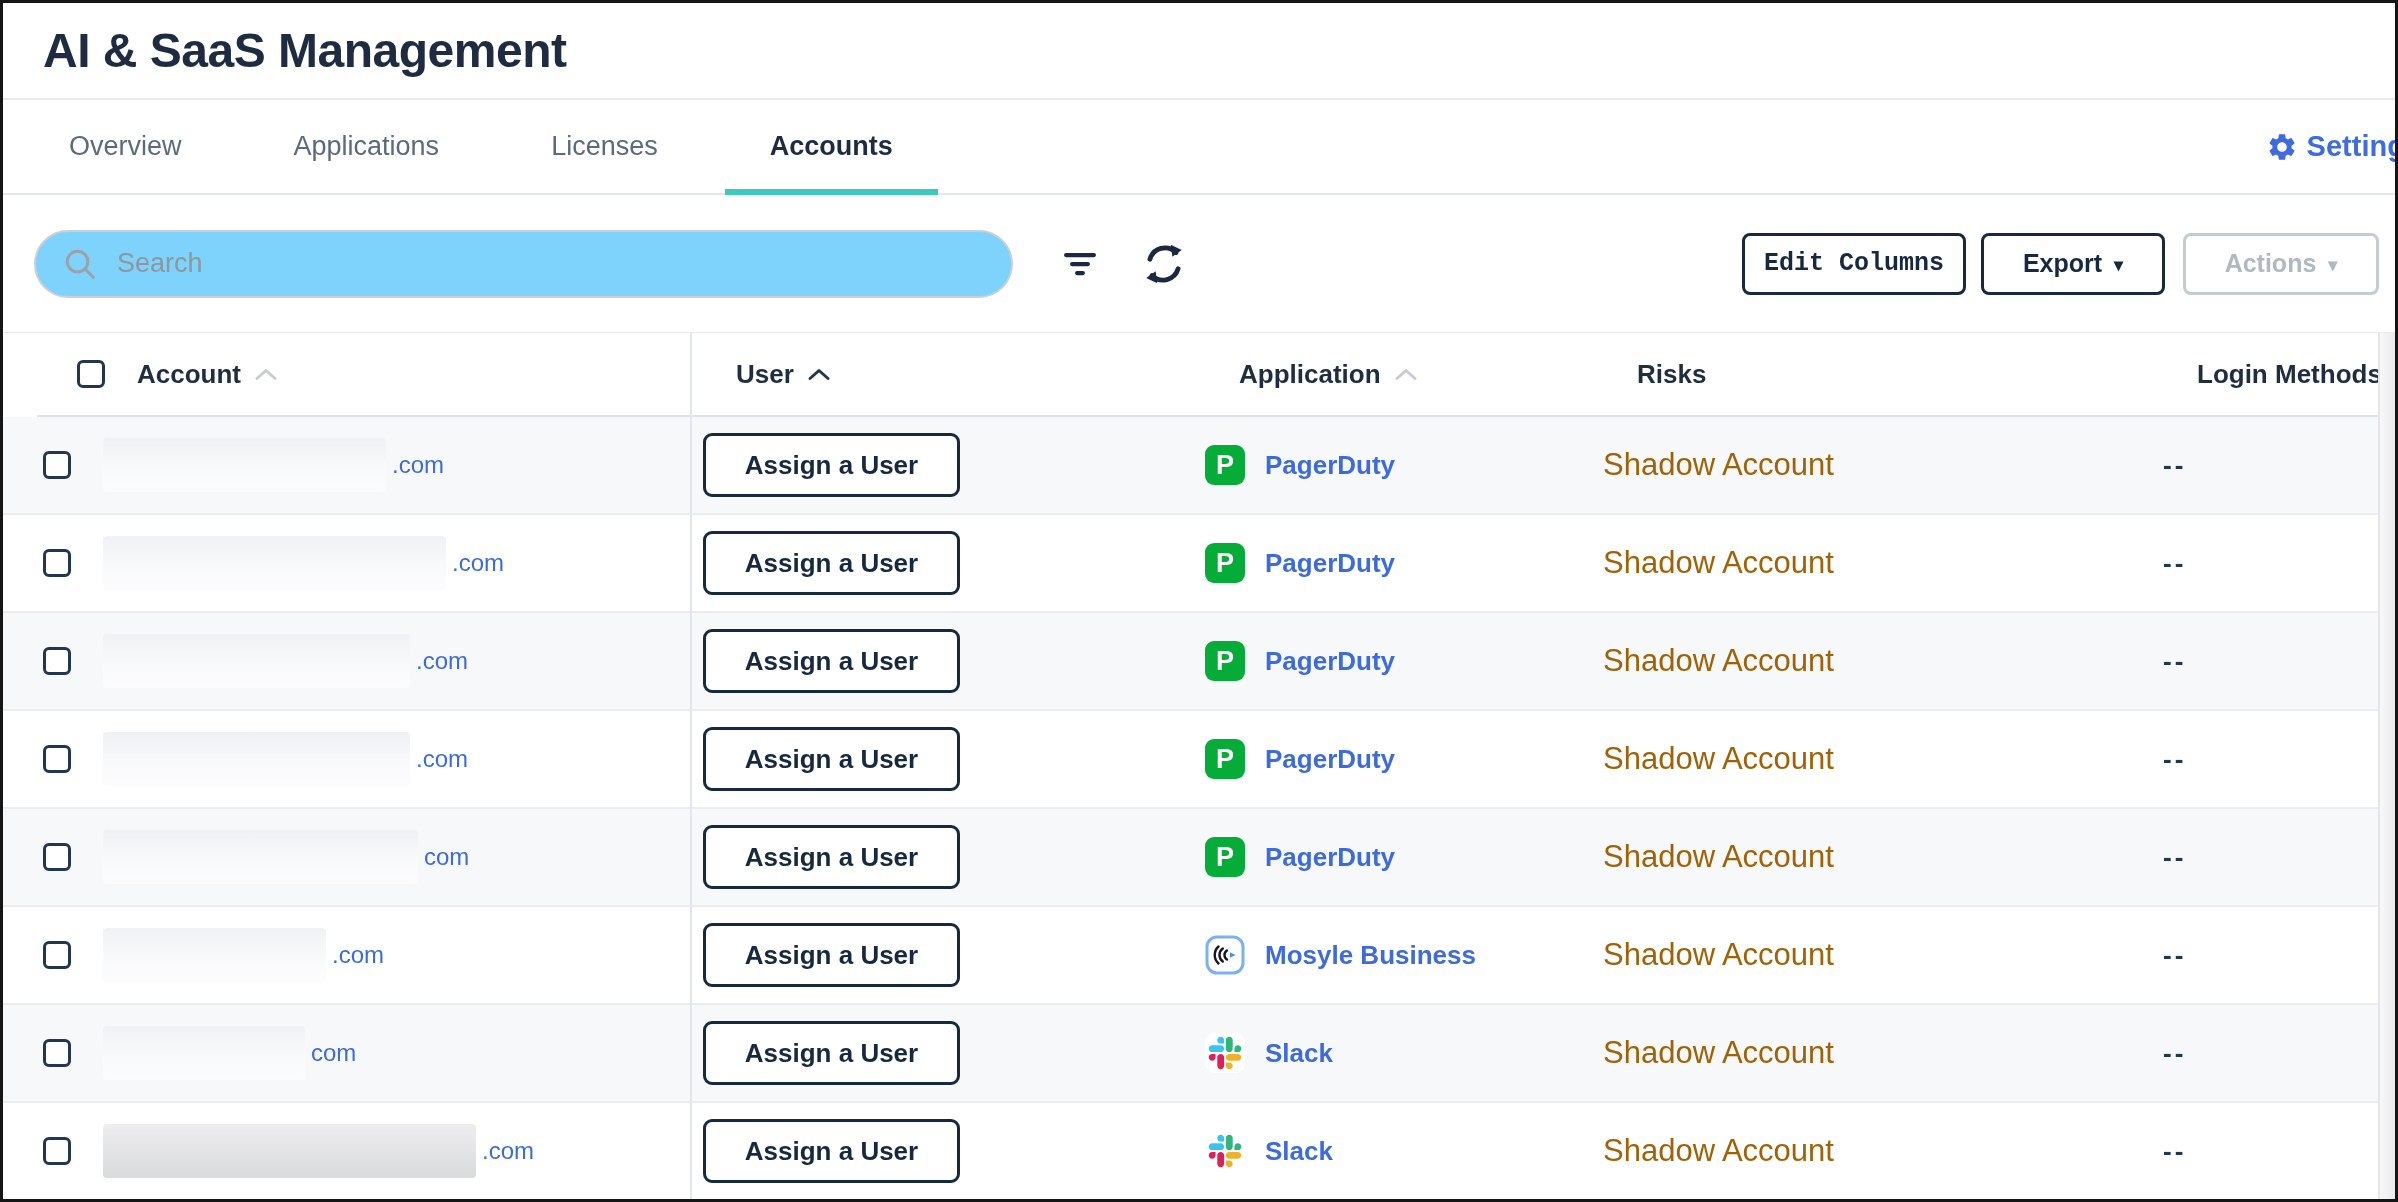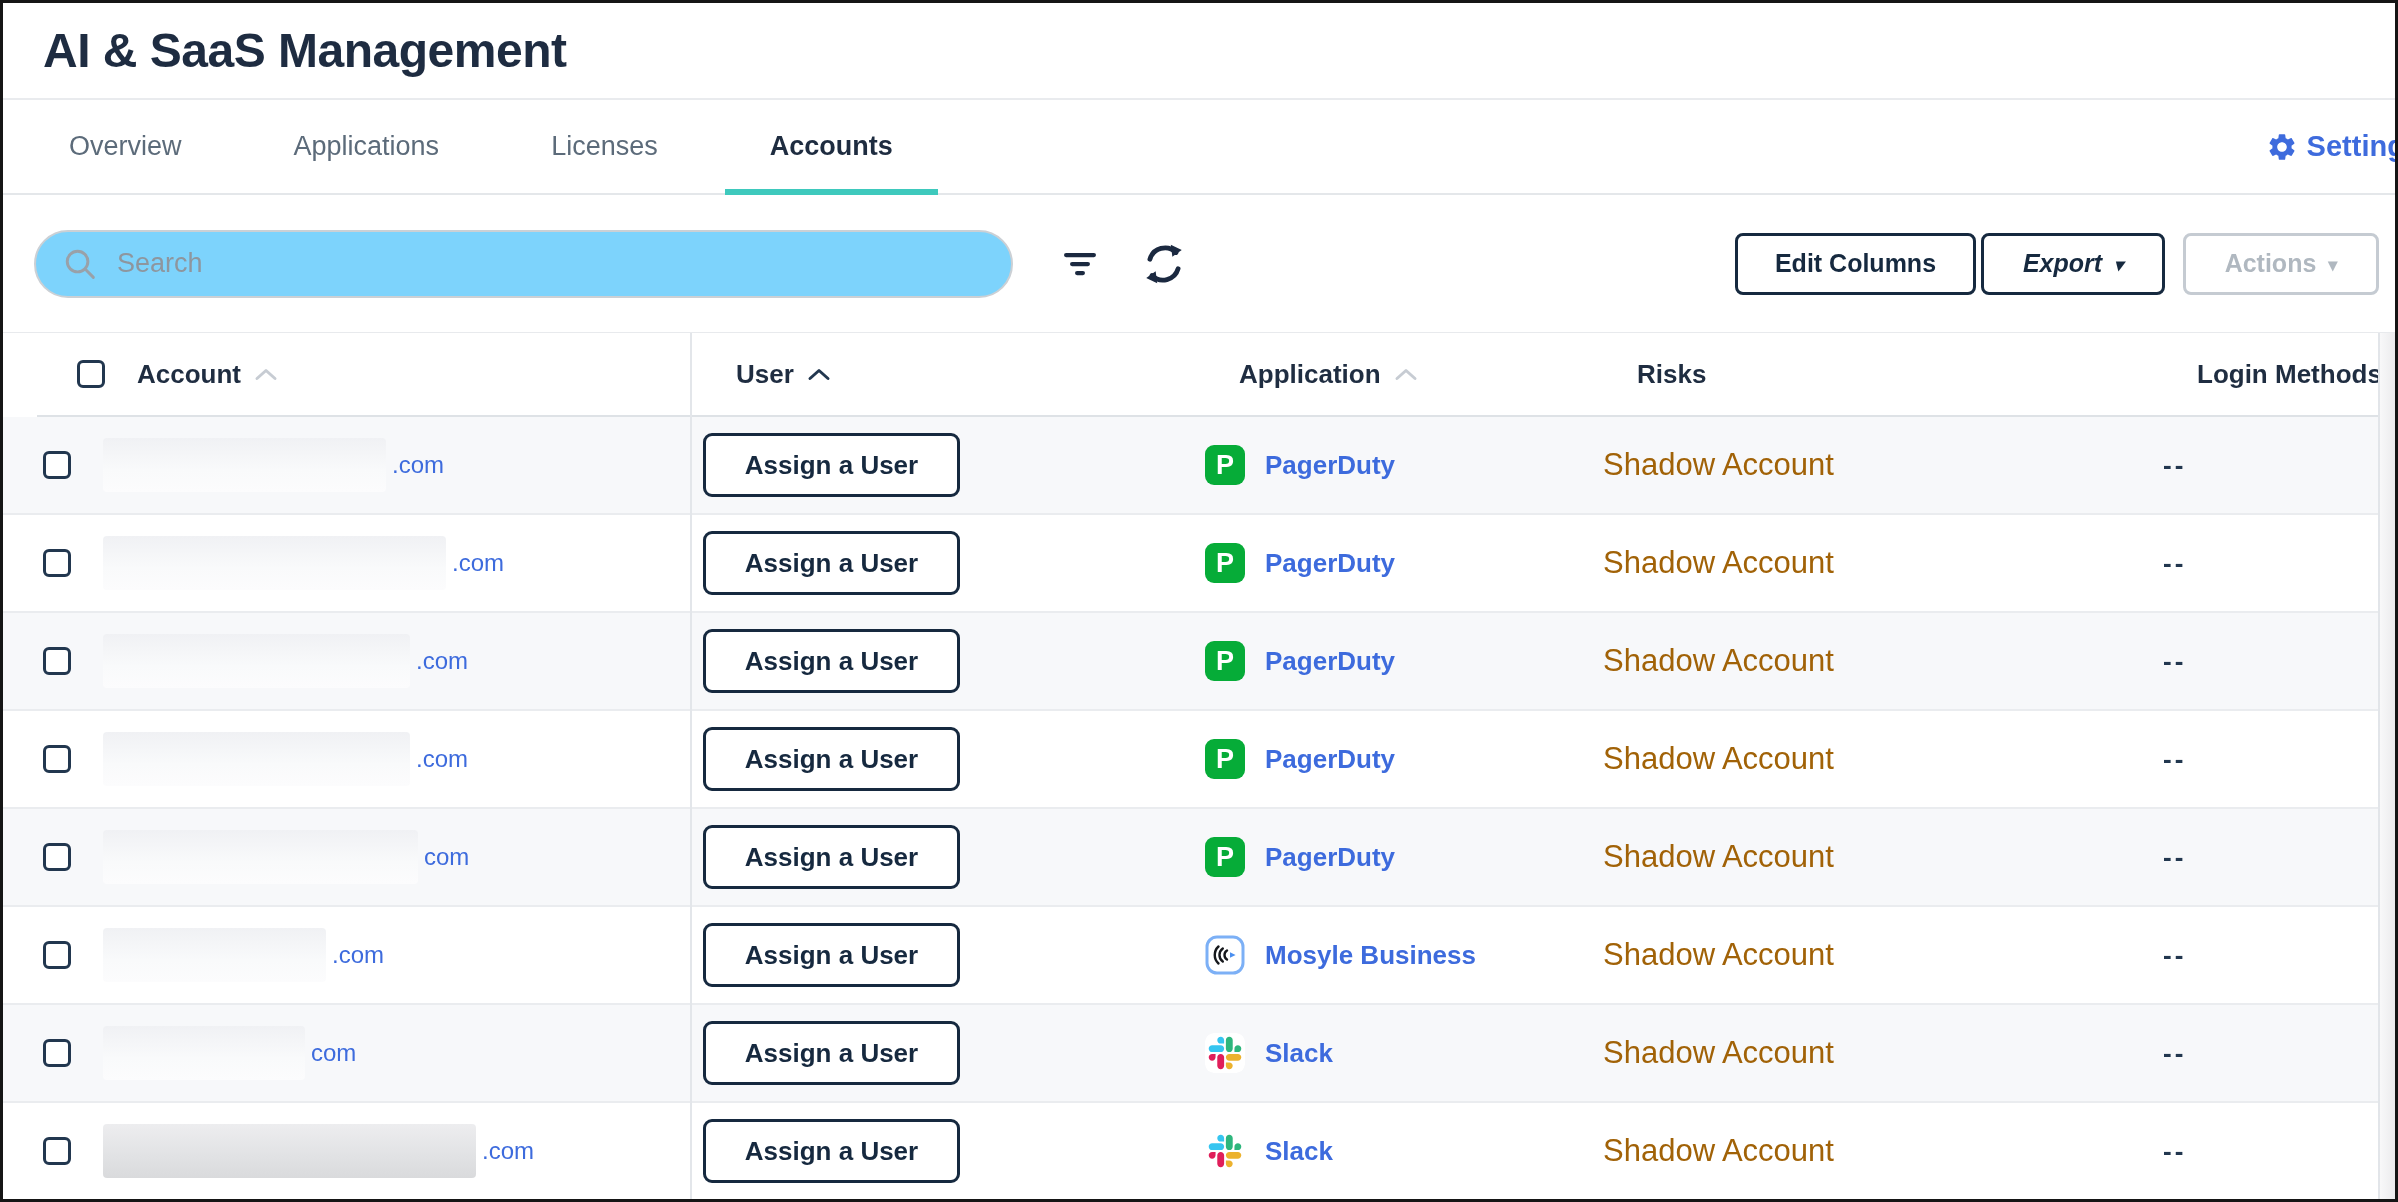--- a/index.html
+++ b/index.html
@@ -26,22 +26,22 @@
   .search { display:flex; align-items:center; width:979px; height:68px; border:2px solid #cbd0d5; border-radius:34px; padding:0 24px 0 27px; background:#7dd3fc; }
   .search svg { flex:none; }
   .search input { border:none; outline:none; flex:1; margin-left:20px; font-size:27px; color:#3a4552; font-family:"Liberation Sans", sans-serif; background:transparent; }
   .search input::placeholder { color:#8e969e; }
   .iconbtn { border:none; background:transparent; cursor:pointer; display:flex; align-items:center; justify-content:center; }
   .iconbtn.filter { margin-left:48px; }
   .iconbtn.refresh { margin-left:42px; }
   .btn { height:62px; border:3px solid #16293f; border-radius:8px; background:#fff; color:#16293f;
          font-size:25px; font-weight:700; font-family:"Liberation Sans", sans-serif; display:flex; align-items:center; justify-content:center; cursor:pointer; }
   .btn .caret { font-size:18px; margin-left:12px; transform:translateY(1px); }
-  .btn.edit { margin-left:auto; width:241px; }
-  .btn.export { margin-left:5px; width:184px;font-style:italic; }
+  .btn.edit { margin-left:auto; width:224px;font-family:Liberation Mono, monospace; }
+  .btn.export { margin-left:15px; width:184px; }
   .btn.actions { margin-left:18px; width:196px; border-color:#c5cbd2; color:#b0b8c0; cursor:default; }
 
   
   .table { position:relative; height:869px; border-top:1px solid #e8eaed; }
   .thead { position:relative; height:84px; border-bottom:2px solid #dee2e6; background:#fff;margin-left:34px; }
   .cell { position:absolute; top:50%; transform:translateY(-50%); display:flex; align-items:center; white-space:nowrap; }
   .hc { font-size:26px; font-weight:700; color:#1f2d41; }
   .hc .sort { margin-left:12px; display:flex; }
   .sort.light { color:#c7ccd3; } .sort.dark { color:#22374f; }
   .x-check { left:40px; } .x-account { left:100px; } .x-user { left:699px;text-align:right; }

